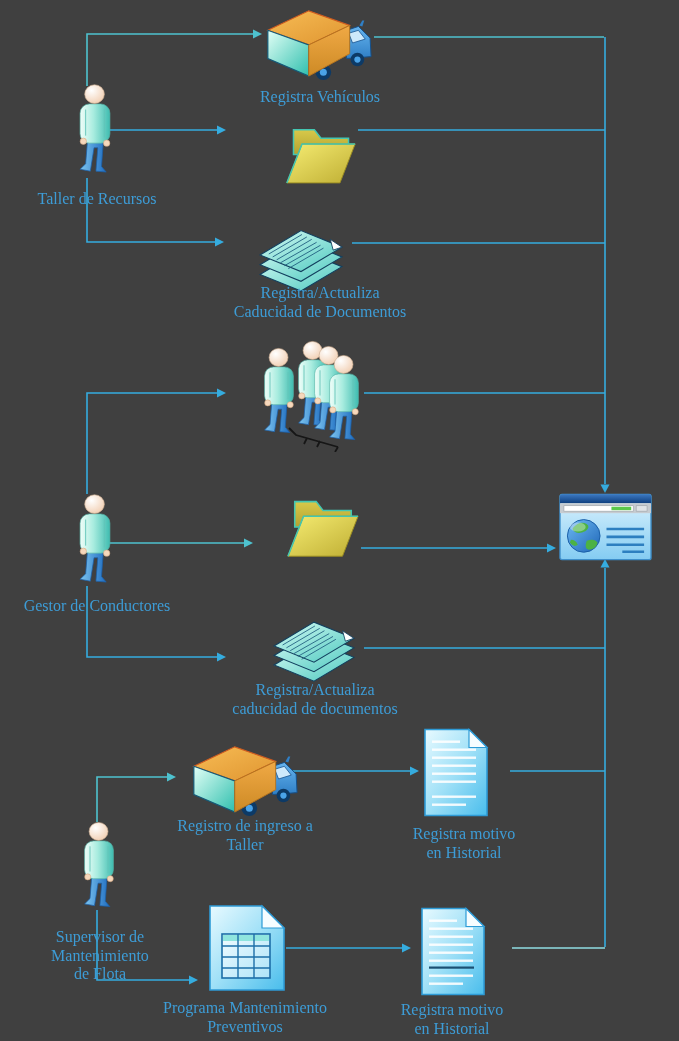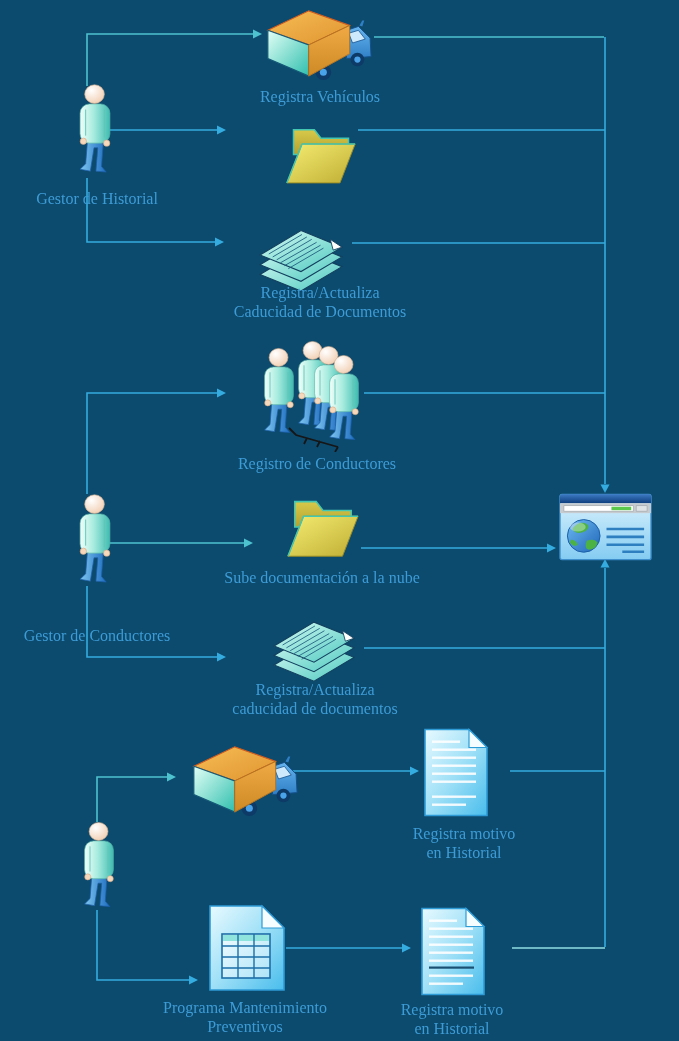--- a/index.html
+++ b/index.html
@@ -1,18 +1,18 @@
 <!DOCTYPE html>
 <html><head>
 <meta charset="utf-8">
 <style>
   * { margin:0; padding:0; box-sizing:border-box; }
   html,body { background:#ffffff; }
   .canvas {
-    position:relative; width:679px; height:1041px; background:#0c4a6e;
+    position:relative; width:679px; height:1041px; background:#404040;
     overflow:hidden; font-family:"Liberation Serif", serif;
   }
   .wires { position:absolute; left:0; top:0; }
   .wires path { fill:none; stroke-width:1.6; }
   .w-b { stroke:#35acdf; } .a-b { fill:#35acdf; }
   .w-t { stroke:#4ec2cf; } .a-t { fill:#4ec2cf; }
   .w-l { stroke:#8fdce2; }
   .ic  { position:absolute; }
   .lbl {
     position:absolute; text-align:center; color:#3d9cd6;
@@ -254,28 +254,31 @@
     </svg>
   <svg class="ic" style="left:208px;top:903px" width="78" height="90" viewBox="0 0 78 88">
       <use href="#sym-table"></use>
     </svg>
   <svg class="ic" style="left:420px;top:906px" width="66" height="91" viewBox="0 0 66 90">
       <use href="#sym-doc"></use>
       <rect x="9" y="60" width="45" height="2.2" fill="#1b4f72"></rect>
     </svg>
 
   <div class="lbl" style="left:230px;top:88px;width:180px">Registra Vehículos</div>
-  <div class="lbl" style="left:7px;top:190px;width:180px">Gestor de Historial</div>
+  <div class="lbl" style="left:7px;top:190px;width:180px">Taller de Recursos</div>
   <div class="lbl" style="left:225px;top:284px;width:190px">Registra/Actualiza
 Caducidad de Documentos</div>
-  <div class="lbl" style="left:222px;top:455px;width:190px">Registro de Conductores</div>
-  <div class="lbl" style="left:217px;top:569px;width:210px">Sube documentación a la nube</div>
-  <div class="lbl" style="left:2px;top:627px;width:190px">Gestor de Conductores</div>
+  <div class="lbl" style="left:2px;top:597px;width:190px">Gestor de Conductores</div>
   <div class="lbl" style="left:215px;top:681px;width:200px">Registra/Actualiza
 caducidad de documentos</div>
+  <div class="lbl" style="left:150px;top:817px;width:190px">Registro de ingreso a
+Taller</div>
   <div class="lbl" style="left:384px;top:825px;width:160px">Registra motivo
 en Historial</div>
+  <div class="lbl" style="left:20px;top:928px;width:160px">Supervisor de
+Mantenimiento
+de Flota</div>
   <div class="lbl" style="left:140px;top:999px;width:210px">Programa Mantenimiento
 Preventivos</div>
   <div class="lbl" style="left:372px;top:1001px;width:160px">Registra motivo
 en Historial</div>
 
 </div>
 
 </body></html>

